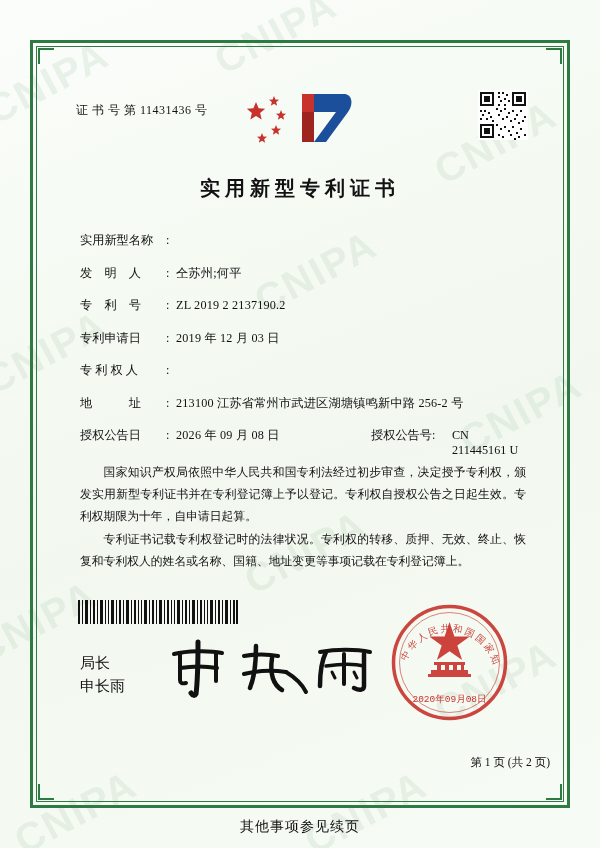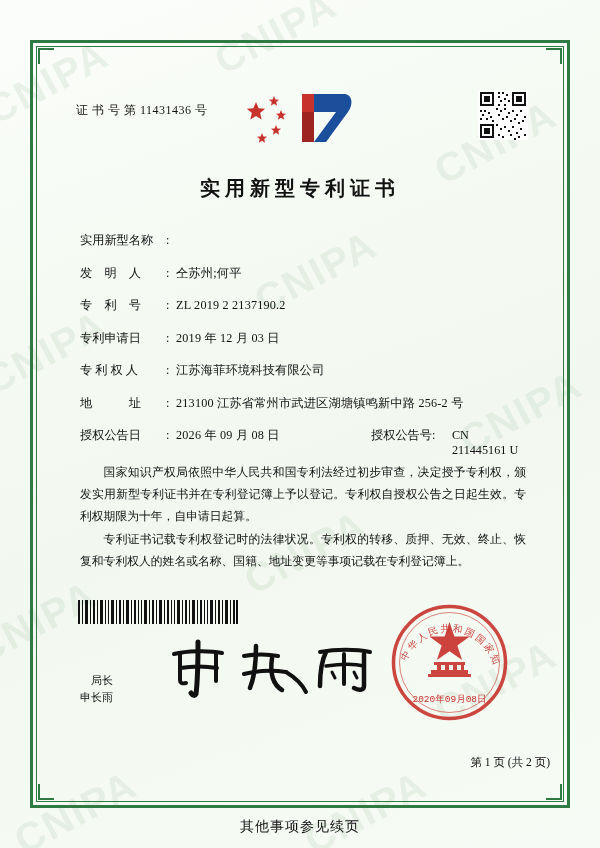--- a/index.html
+++ b/index.html
@@ -189,25 +189,24 @@
     left: 28px;
     top: 540px;
     width: 160px;
     height: 24px;
   }
 
   
   .sig-label {
     position: absolute;
     left: 30px;
-    top: 612px;
-    font-size: 11px;
+    top: 592px;
+    font-size: 15px;
     line-height: 1.55;
     color: #111;
-    text-align: right;
   }
   .sig-script {
     position: absolute;
     left: 110px;
     top: 578px;
     width: 220px;
     height: 60px;
   }
 
   
@@ -381,21 +380,20 @@
         <span class="val">ZL 2019 2 2137190.2</span>
       </div>
       <div class="row">
         <span class="lbl">专利申请日</span>
         <span class="colon">:</span>
         <span class="val">2019 年 12 月 03 日</span>
       </div>
       <div class="row">
         <span class="lbl">专 利 权 人</span>
         <span class="colon">:</span>
-        <span class="val">江苏海菲环境科技有限公司</span>
       </div>
       <div class="row">
         <span class="lbl">地　　　址</span>
         <span class="colon">:</span>
         <span class="val">213100 江苏省常州市武进区湖塘镇鸣新中路 256-2 号</span>
       </div>
       <div class="row split">
         <span class="lbl">授权公告日</span>
         <span class="colon">:</span>
         <span class="val">2026 年 09 月 08 日</span>

